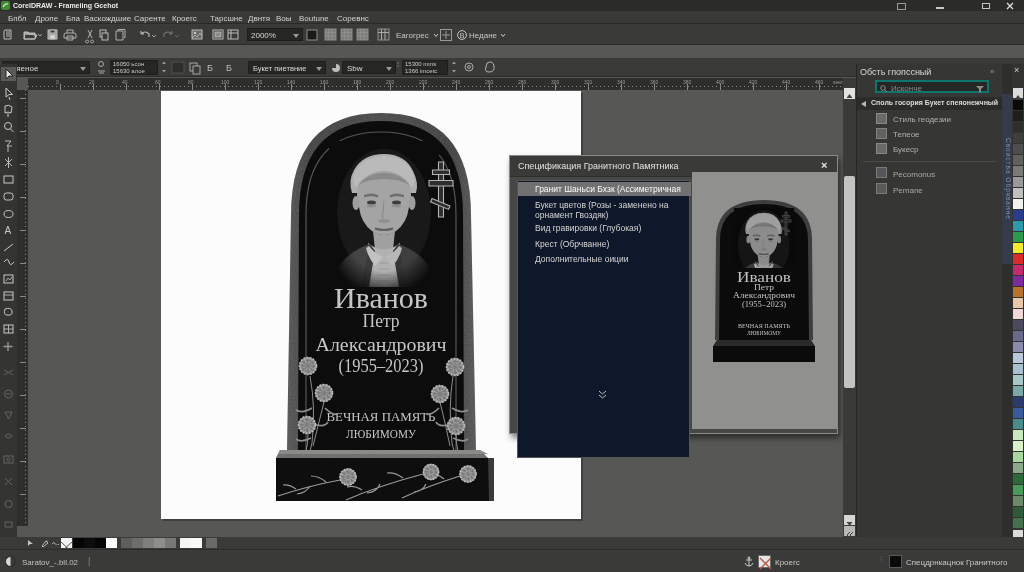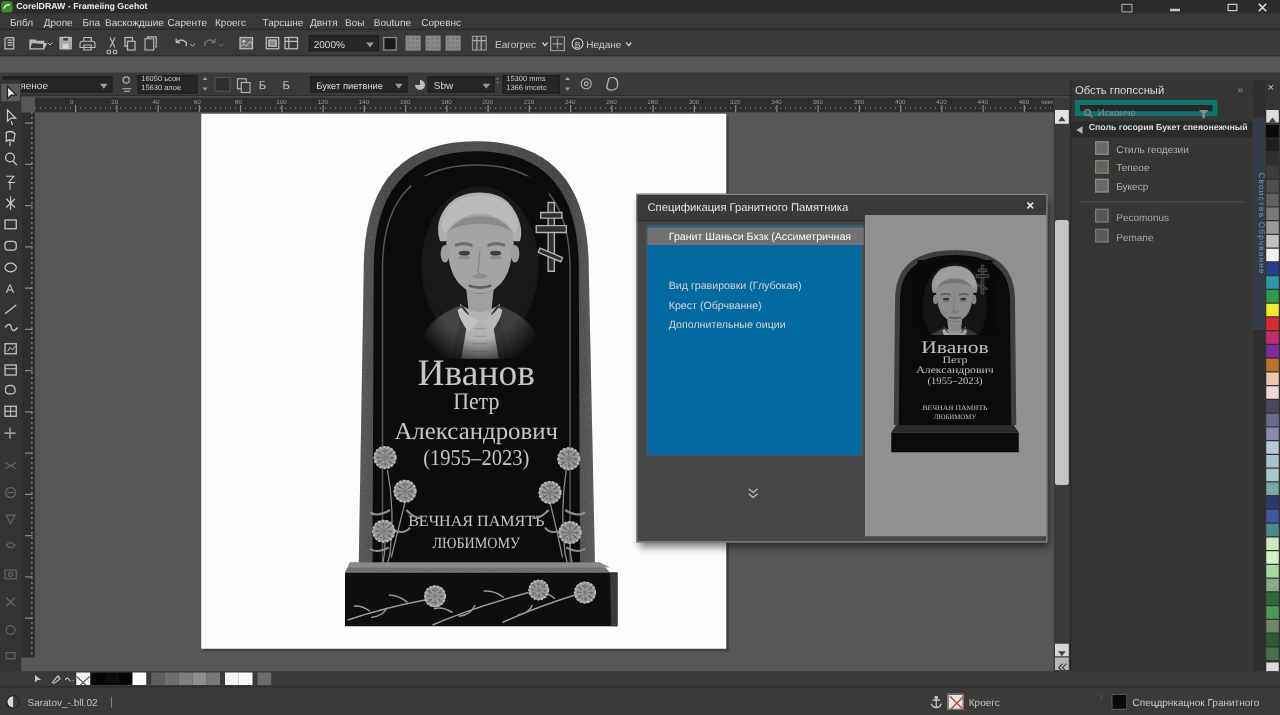--- a/index.html
+++ b/index.html
@@ -370,24 +370,25 @@
         <use href="#carn" x="163" y="364" transform="translate(163,364) scale(0.9) translate(-163,-364)"></use>
         <use href="#carn" x="200" y="366" transform="translate(200,366) scale(0.95) translate(-200,-366)"></use>
       </g>
     </svg>
 
     <div class="abs" id="dialog" style="left:481px;top:65px;width:329px;height:279px;background:#474745;border:1px solid #8a8a88;box-shadow:2px 4px 6px rgba(0,0,0,0.5)">
       <div class="abs" style="left:0;top:0;width:100%;height:21px;background:#3a3a38;border-bottom:1px solid #2e2e2c">
         <span class="abs" style="left:8px;top:5px;font-size:9px;color:#e2e2e0">Спецификация Гранитного Памятника</span>
         <span class="abs" style="left:311px;top:3px;font-size:11px;color:#e8e8e6;font-weight:bold">×</span>
       </div>
-      <div class="abs" style="left:7px;top:24px;width:173px;height:185px;background:#0369a1;border:1px solid #555553">
+      <div class="abs" style="left:7px;top:24px;width:173px;height:278px;background:#0f172a;border:1px solid #555553">
         <div class="abs" style="left:0;top:1px;width:173px;height:14px;background:#717171">
           <span class="abs" style="left:17px;top:2px;font-size:8.5px;color:#fbfbfb">Гранит Шаньси Бхзк (Ассиметричная</span>
         </div>
+        <div class="abs" style="left:17px;top:19px;font-size:8.5px;color:#d6d6d4;line-height:10px">Букет цветов (Розы - заменено на<br>орнамент Гвоздяк)</div>
         <div class="abs" style="left:17px;top:42px;font-size:8.5px;color:#d6d6d4">Вид гравировки (Глубокая)</div>
         <div class="abs" style="left:17px;top:58px;font-size:8.5px;color:#d6d6d4">Крест (Обрчванне)</div>
         <div class="abs" style="left:17px;top:73px;font-size:8.5px;color:#d6d6d4">Дополнительные оиции</div>
         <svg class="abs" style="left:80px;top:209px" width="9" height="9">
             <path d="M1,1 l3.5,3 l3.5,-3 M1,5 l3.5,3 l3.5,-3" stroke="#bcbcba" fill="none"></path>
           </svg>
       </div>
       <div class="abs" style="left:182px;top:16px;width:145px;height:257px;background:#90908e">
         <svg class="abs" style="left:14px;top:22px" width="116" height="168" viewBox="0 0 116 168">
           <defs>
@@ -424,21 +425,21 @@
     <div class="abs" style="left:1px;top:437px;width:11px;height:10px;background:#d6d6d4"><svg width="11" height="10">
           <path d="M5.5,7 l3,-4 h-6 Z" fill="#444"></path>
         </svg></div>
     <div class="abs" style="left:1px;top:448px;width:11px;height:10px;background:#b8b8b6"><svg width="11" height="10">
           <path d="M6,2 l-3,3 l3,3 M9,2 l-3,3 l3,3" stroke="#444" fill="none"></path>
         </svg></div>
   </div>
   <div class="abs" id="docker">
     <div class="abs" style="left:3px;top:3px;font-size:9px;color:#d8d8d6">Обсть гпопссный</div>
     <div class="abs" style="left:133px;top:3px;font-size:8px;color:#9a9a98">»</div>
-    <div class="abs" style="left:3px;top:16px;width:114px;height:13px;background:#262624;border:4px solid #0f766e">
+    <div class="abs" style="left:18px;top:16px;width:114px;height:13px;background:#262624;border:2px solid #0f766e">
       <svg class="abs" style="left:3px;top:3px" width="8" height="8">
           <circle cx="3" cy="3" r="2.3" stroke="#8a8a88" fill="none"></circle>
           <path d="M4.8,4.8 l2.2,2.2" stroke="#8a8a88"></path>
         </svg>
       <span class="abs" style="left:14px;top:2px;font-size:8px;color:#8a8a88">Исконче</span>
       <svg class="abs" style="right:3px;top:3px" width="8" height="8">
           <path d="M0,1 h8 l-3,3 v3 l-2,1 v-4 Z" fill="#8a8a88"></path>
         </svg>
     </div>
     <div class="abs" style="left:0px;top:33px;width:146px;height:13px;background:#2b2b29">

